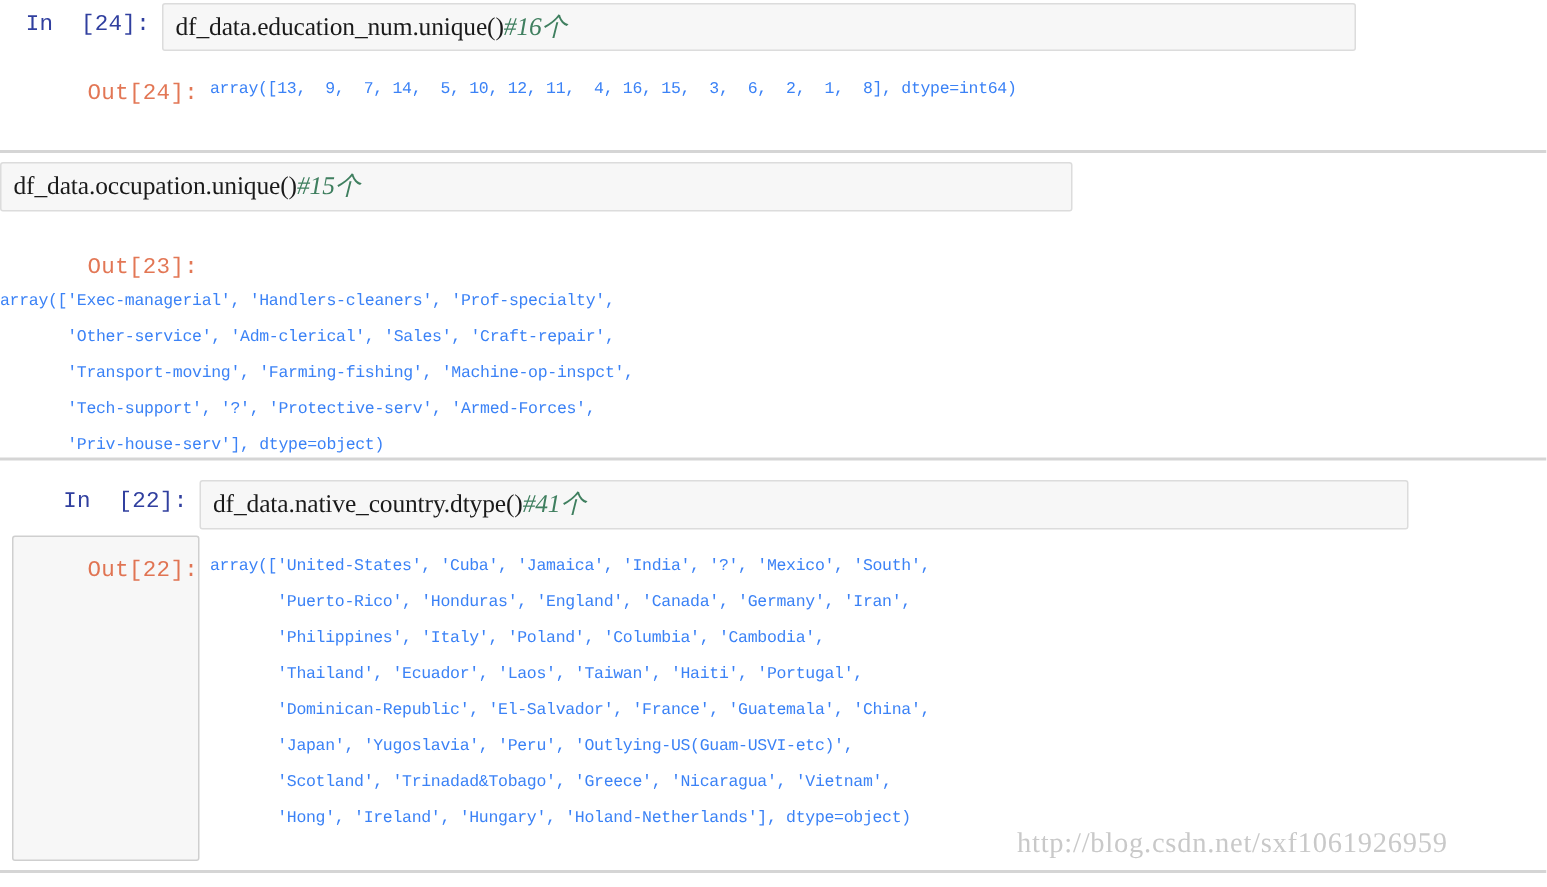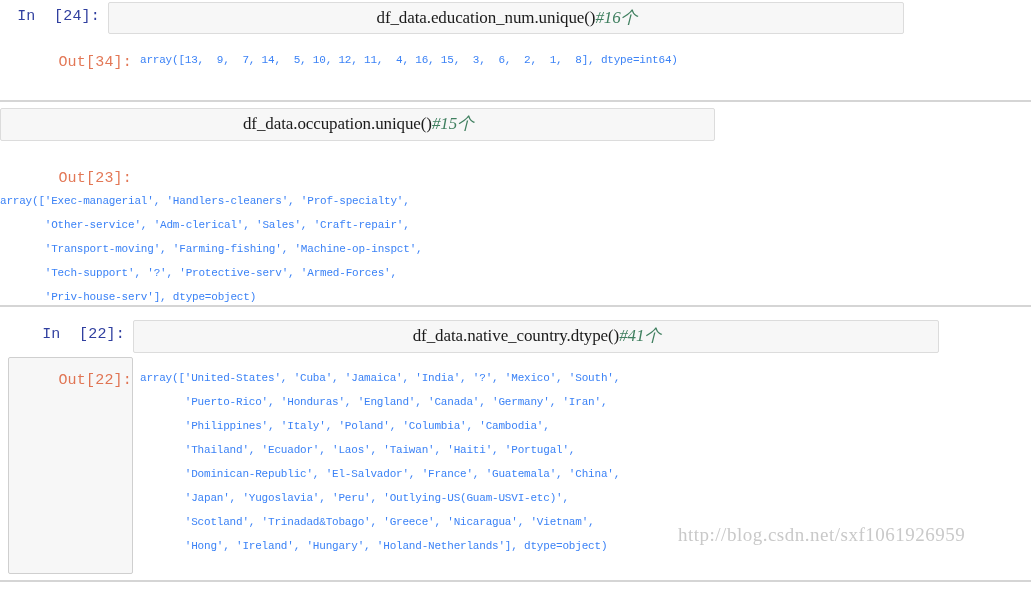--- a/index.html
+++ b/index.html
@@ -47,21 +47,20 @@
   .prompt.in  { color: #303f9f; }
   .prompt.out { color: #d84315; opacity: .72; }
 
   .input-box {
     background: #f7f7f7;
     border: 1px solid #dcdcdc;
     border-radius: 2px;
     padding: 4px 6px 4px 8px;
     box-sizing: border-box;
     font-family: "Liberation Serif", "DejaVu Serif", serif;
-    text-align: center;
   }
 
   .code {
     font-family: "Liberation Serif", "DejaVu Serif", serif;
     font-size: 17px;
     line-height: 21px;
     color: #1a1a1a;
     white-space: pre;
     letter-spacing: -0.1px;
   }
@@ -130,21 +129,21 @@
   <div class="cell" id="cell-24">
     <div class="row">
       <div class="prompt in">In  [24]:</div>
       <div class="input-box">
         <div class="code"><span>df_data.education_num.unique()</span><span class="comment">#16个</span></div>
       </div>
     </div>
   </div>
 
   <div id="cell-24-out">
-    <div class="prompt out">Out[34]:</div>
+    <div class="prompt out">Out[24]:</div>
     <div class="out-text">array([13,  9,  7, 14,  5, 10, 12, 11,  4, 16, 15,  3,  6,  2,  1,  8], dtype=int64)</div>
   </div>
 
   <div class="divider" style="left:0; top:100px; width:1031px;"></div>
 
   <div class="cell" id="cell-23">
     <div class="row">
       <div class="input-box">
         <div class="code"><span>df_data.occupation.unique()</span><span class="comment">#15个</span></div>
       </div>
@@ -182,17 +181,17 @@
       <div class="out-text">       'Puerto-Rico', 'Honduras', 'England', 'Canada', 'Germany', 'Iran',</div>
       <div class="out-text">       'Philippines', 'Italy', 'Poland', 'Columbia', 'Cambodia',</div>
       <div class="out-text">       'Thailand', 'Ecuador', 'Laos', 'Taiwan', 'Haiti', 'Portugal',</div>
       <div class="out-text">       'Dominican-Republic', 'El-Salvador', 'France', 'Guatemala', 'China',</div>
       <div class="out-text">       'Japan', 'Yugoslavia', 'Peru', 'Outlying-US(Guam-USVI-etc)',</div>
       <div class="out-text">       'Scotland', 'Trinadad&amp;Tobago', 'Greece', 'Nicaragua', 'Vietnam',</div>
       <div class="out-text">       'Hong', 'Ireland', 'Hungary', 'Holand-Netherlands'], dtype=object)</div>
     </div>
   </div>
 
-  <div class="watermark" style="left:678px; top:524px;">http://blog.csdn.net/sxf1061926959</div>
+  <div class="watermark" style="left:678px; top:552px;">http://blog.csdn.net/sxf1061926959</div>
 
   <div class="divider" style="left:0; top:580px; width:1031px;"></div>
 
 </div>
 
 </body></html>

